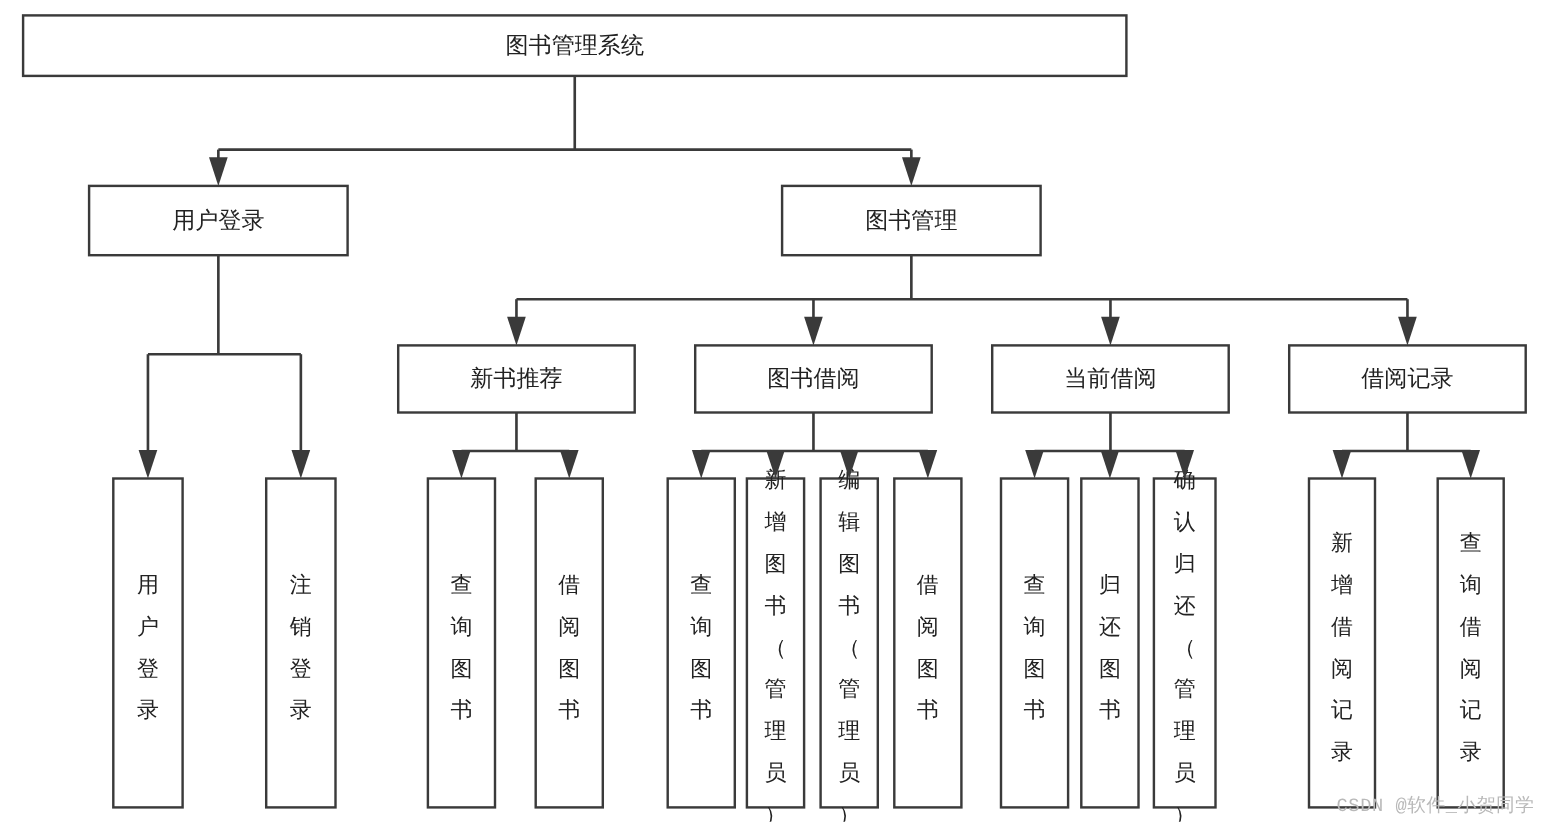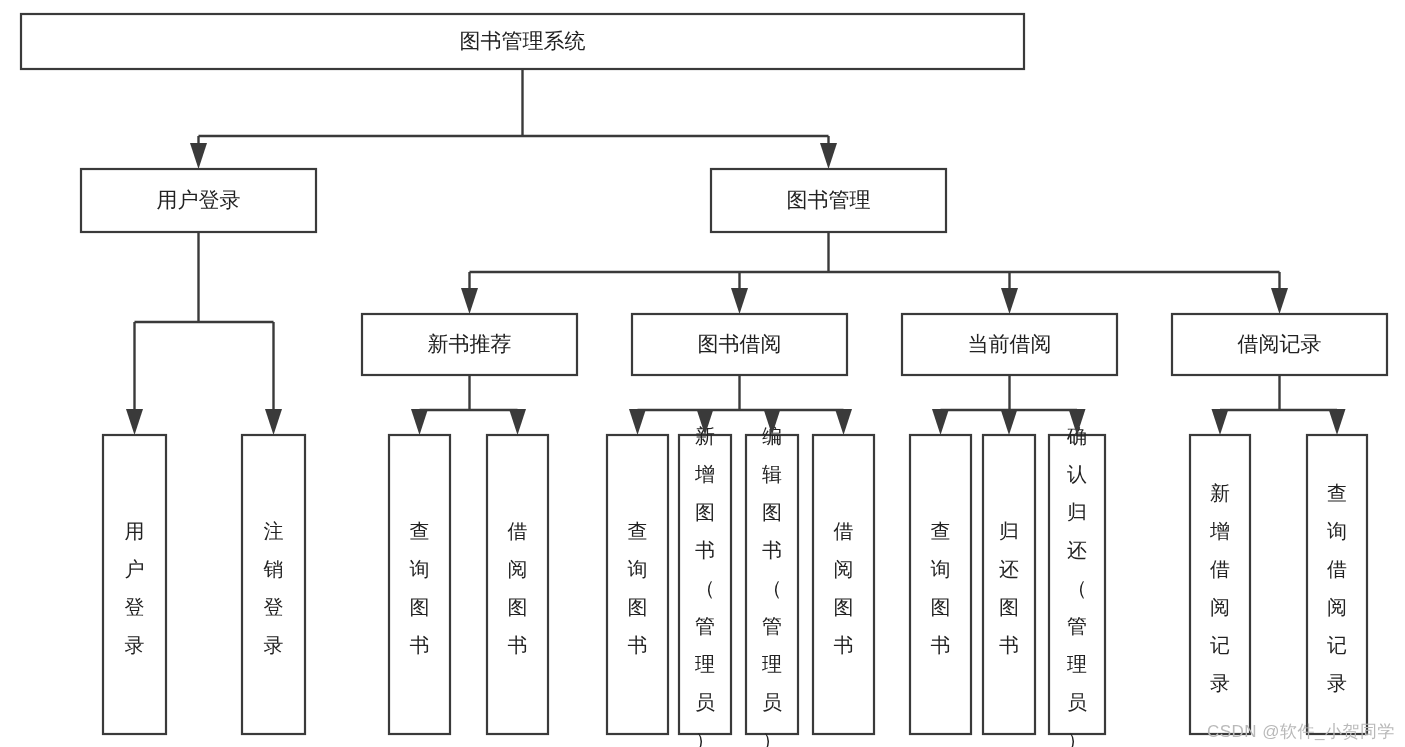--- a/index.html
+++ b/index.html
@@ -47,21 +47,21 @@
   .node-label-vertical {
     fill: #222222;
     font-family: "Liberation Sans", "DejaVu Sans", sans-serif;
     font-size: 20px;
     text-anchor: middle;
   }
   .watermark-text {
     position: absolute;
     right: 10px;
     bottom: 4px;
-    font-family: Liberation Sans, sans-serif;
+    font-family: Liberation Mono, monospace;
     font-size: 17px;
     color: #b9b9b9;
     white-space: nowrap;
     letter-spacing: 0.5px;
   }
 </style>
 </head>
 <body>
 
 <div id="chart-root">

